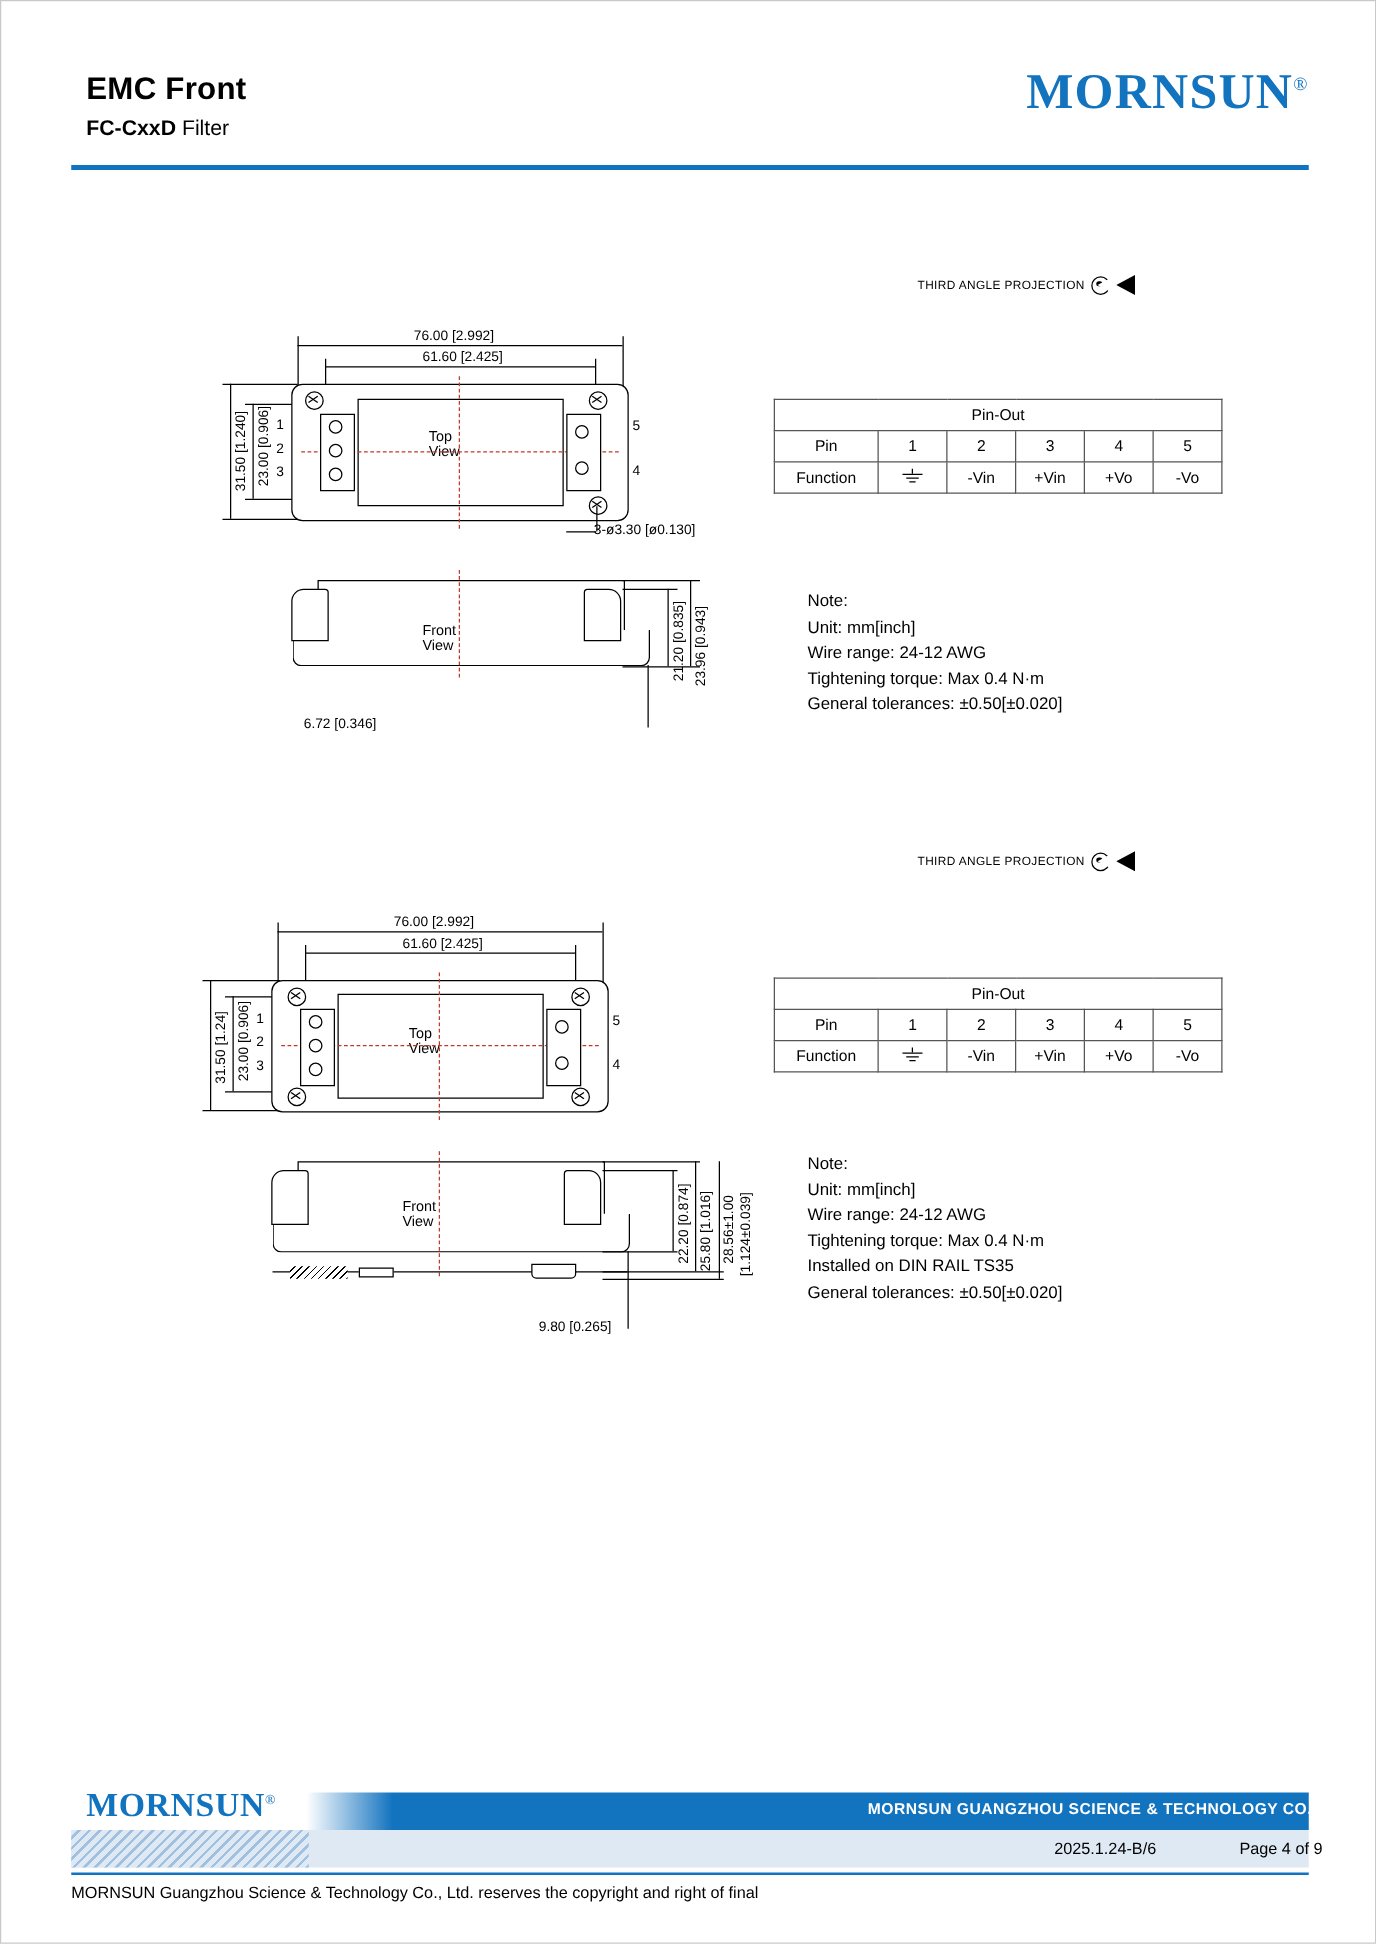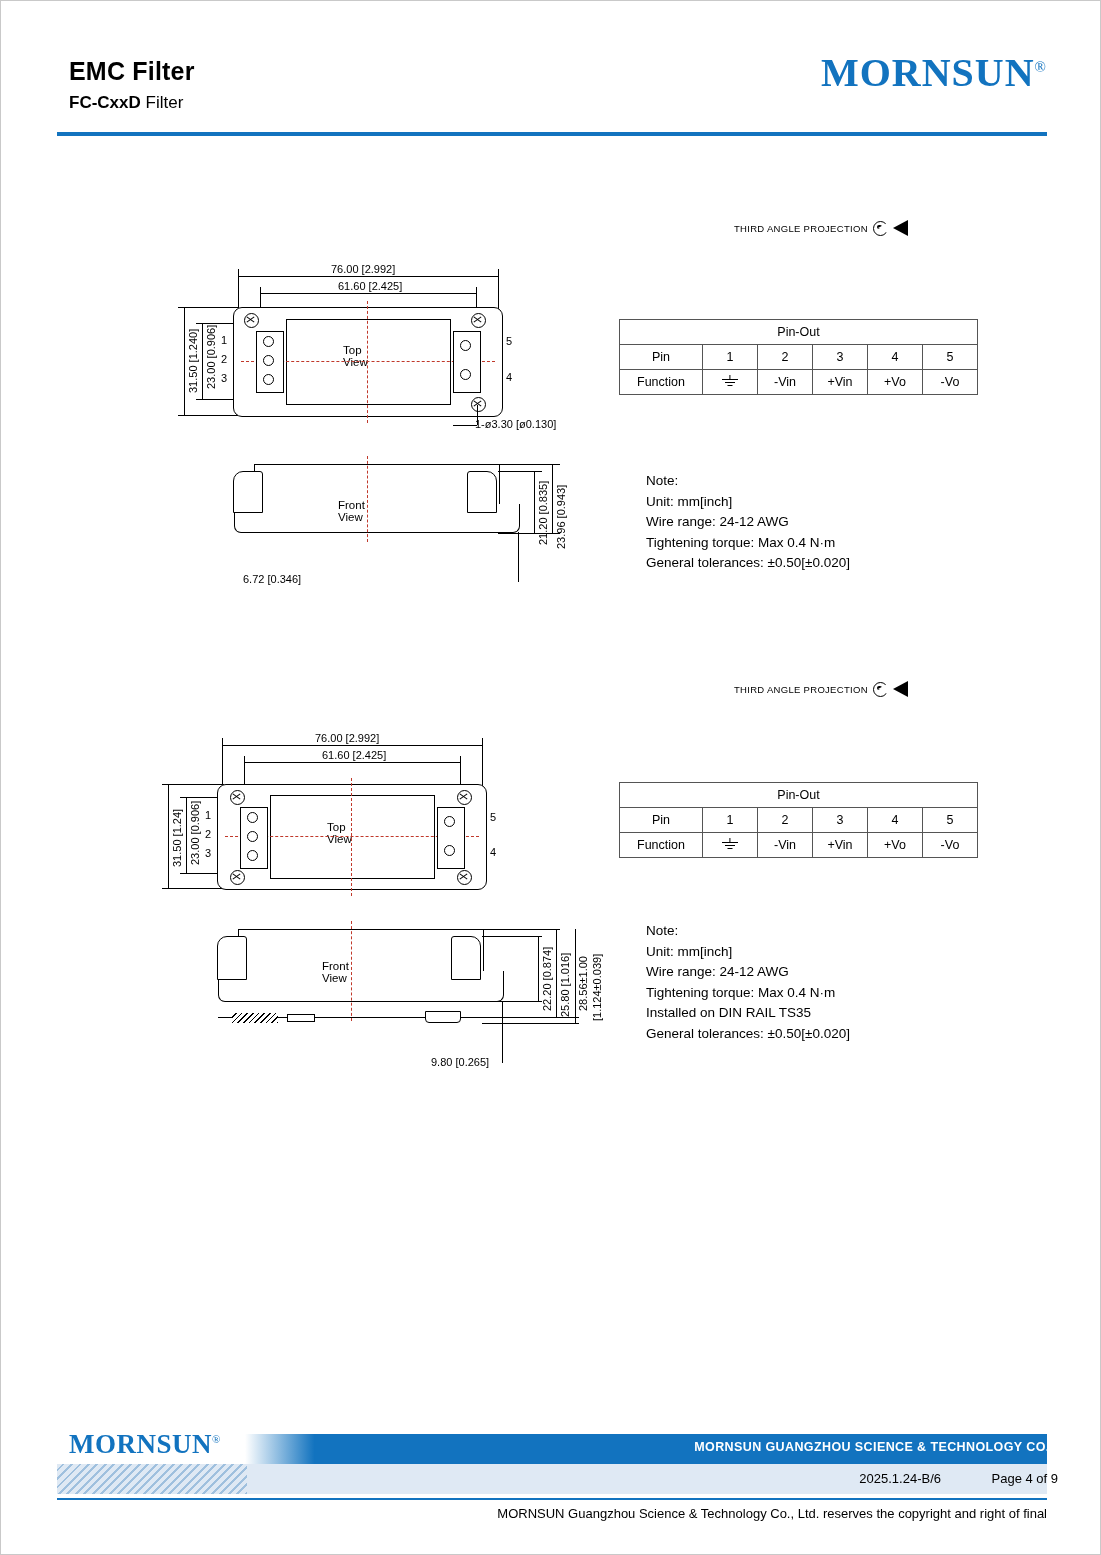--- a/index.html
+++ b/index.html
@@ -138,34 +138,34 @@
     position:absolute;right:18px;top:1439px;color:#fff;font-size:12.5px;font-weight:bold;
     letter-spacing:.4px;
   }
   .footer-band2{
     position:absolute;left:56px;top:1463px;width:990px;height:30px;background:#dfe9f4;
   }
   .footer-hatch{
     position:absolute;left:56px;top:1463px;width:190px;height:30px;
     background:repeating-linear-gradient(-45deg,#9fc0de 0 2px,#dfe9f4 2px 6px);
   }
-  .footer-date{position:absolute;right:159px;top:1470px;font-size:13px;}
+  .footer-date{position:absolute;right:175px;top:1470px;font-size:13px;}
   .footer-page{position:absolute;right:42px;top:1470px;font-size:13px;}
   .footer-rule{position:absolute;left:56px;top:1497px;width:990px;height:1.5px;background:#1273bf;}
   .footer-copy{
-    position:absolute;left:56px;top:1505px;width:990px;text-align:right;font-size:13px;
+    position:absolute;left:56px;top:1505px;width:990px;text-align:left;font-size:13px;
   }
 </style>
 </head>
 <body>
 
 <div class="page">
 
   <div class="header">
-    <div class="doc-title">EMC Filter</div>
+    <div class="doc-title">EMC Front</div>
     <div class="series-line">
       <b>FC-CxxD</b><span> Filter</span>
     </div>
     <div class="logo"><span>MORNSUN</span><sup>®</sup></div>
   </div>
   <div class="header-rule"></div>
 
 
   <div class="tap" style="left:733px;top:219px;">
     <span>THIRD ANGLE PROJECTION</span>
@@ -214,21 +214,21 @@
     <div class="term-hole" style="left:459px;top:368px;"></div>
 
     <div class="dimtext" style="left:220px;top:333px;">1</div>
     <div class="dimtext" style="left:220px;top:352px;">2</div>
     <div class="dimtext" style="left:220px;top:371px;">3</div>
     <div class="dimtext" style="left:505px;top:334px;">5</div>
     <div class="dimtext" style="left:505px;top:370px;">4</div>
 
     <div class="ln hln" style="left:452px;top:424px;width:24px;"></div>
     <div class="ln vln" style="left:476px;top:404px;height:20px;"></div>
-    <div class="dimtext" style="left:474px;top:417px;">1-ø3.30 [ø0.130]</div>
+    <div class="dimtext" style="left:474px;top:417px;">3-ø3.30 [ø0.130]</div>
   </div>
 
   <div class="draw">
     <div class="inner-rect" style="left:253px;top:463px;width:244px;height:40px;"></div>
     <div class="inner-rect" style="left:233px;top:503px;width:284px;height:28px;border-top:none;border-radius:0 0 7px 7px;"></div>
 
     <div style="position:absolute;left:232px;top:470px;width:28px;height:40px;border:1.4px solid #000;border-radius:10px 3px 0 0;background:#fff;"></div>
     <div style="position:absolute;left:466px;top:470px;width:28px;height:40px;border:1.4px solid #000;border-radius:3px 10px 0 0;background:#fff;"></div>
     <div class="viewlabel" style="left:337px;top:498px;">Front View</div>
     <div class="dashlnv" style="left:366px;top:455px;height:86px;"></div>

